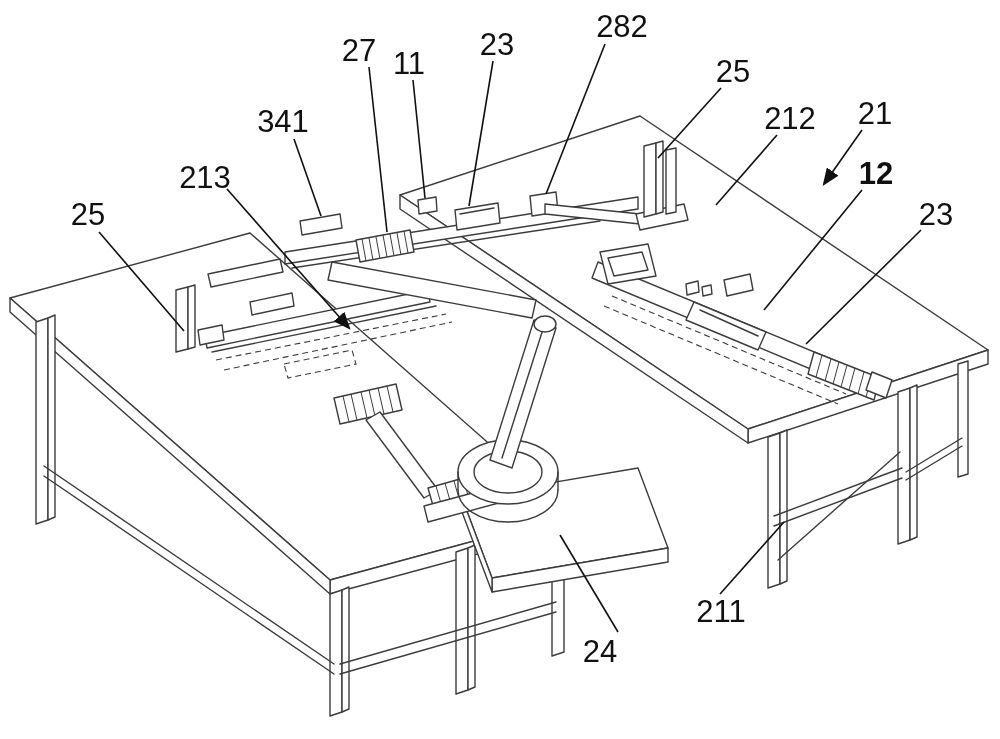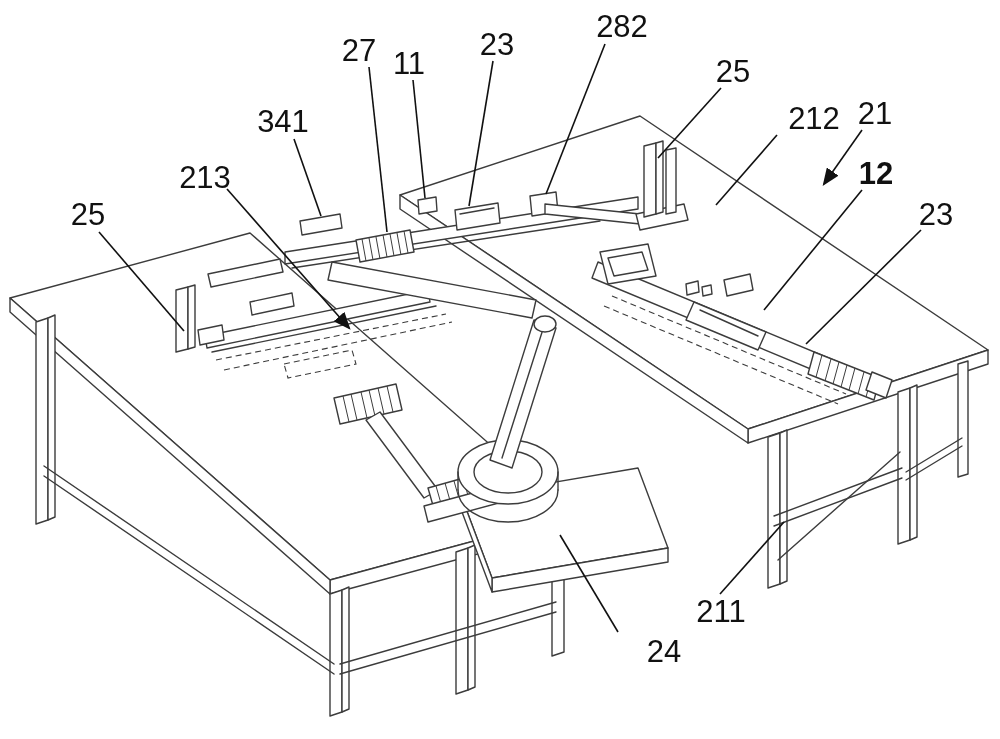--- a/index.html
+++ b/index.html
@@ -185,20 +185,20 @@
 
   <div class="label-layer">
       <div class="ref-label" style="left: 88px; top: 214px;">25</div>
       <div class="ref-label" style="left: 205px; top: 171px; margin-top: 6px;">213</div>
       <div class="ref-label" style="left: 283px; top: 121px;">341</div>
       <div class="ref-label" style="left: 359px; top: 50px;">27</div>
       <div class="ref-label" style="left: 409px; top: 63px;">11</div>
       <div class="ref-label" style="left: 497px; top: 44px;">23</div>
       <div class="ref-label" style="left: 622px; top: 26px;">282</div>
       <div class="ref-label" style="left: 733px; top: 71px;">25</div>
-      <div class="ref-label" style="left: 790px; top: 118px; margin-left: 24px;">212</div>
+      <div class="ref-label" style="left: 790px; top: 118px;">212</div>
       <div class="ref-label" style="left: 875px; top: 113px;">21</div>
       <div class="ref-label" style="left: 876px; top: 173px; font-weight: bold;">12</div>
       <div class="ref-label" style="left: 936px; top: 214px;">23</div>
       <div class="ref-label" style="left: 721px; top: 611px;">211</div>
-      <div class="ref-label" style="left: 664px; top: 651px;">24</div>
+      <div class="ref-label" style="left: 600px; top: 651px;">24</div>
     </div>
 </div>
 
 </body></html>

